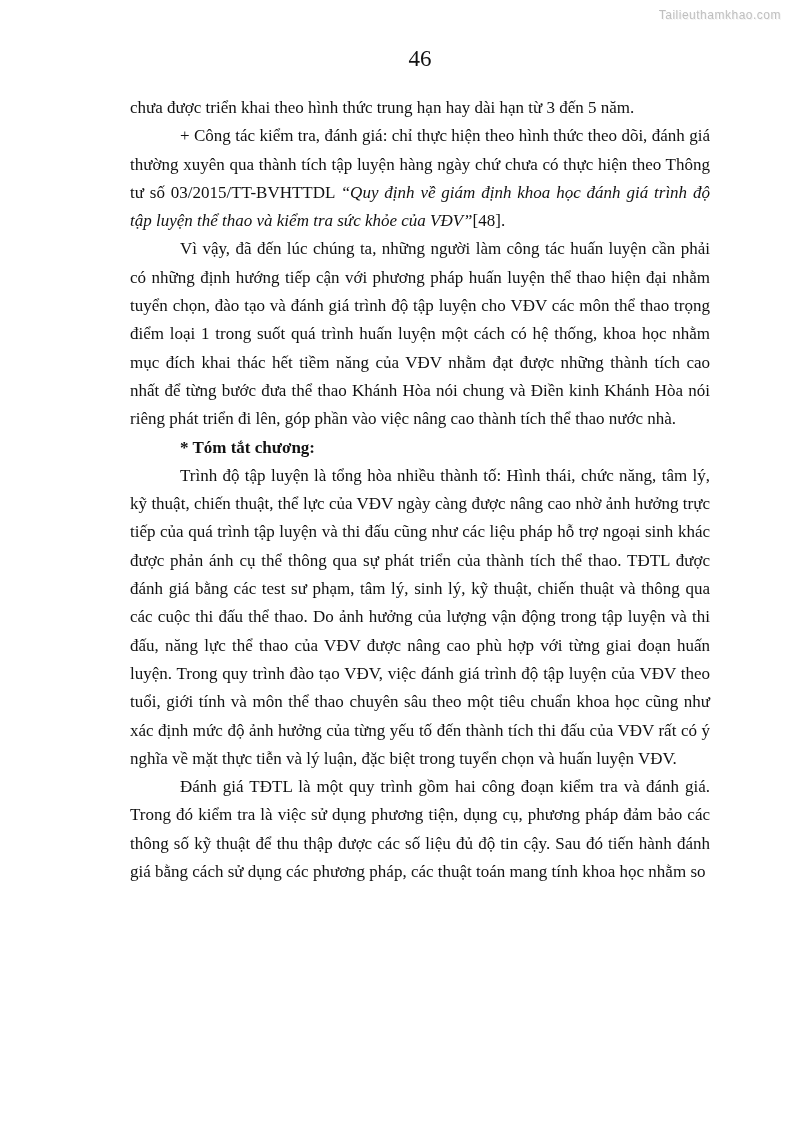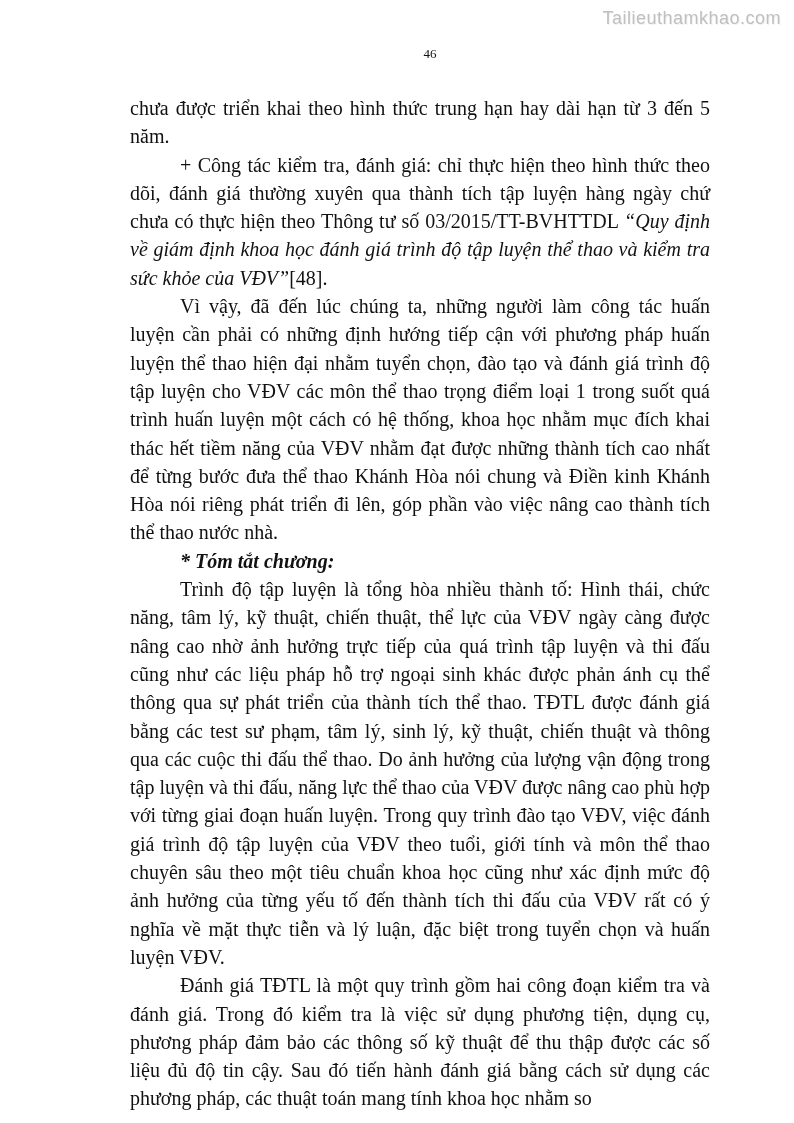--- a/index.html
+++ b/index.html
@@ -14,52 +14,51 @@
     background: #ffffff;
     font-family: "Liberation Serif", serif;
     color: #111111;
     overflow: hidden;
   }
   .watermark {
     position: absolute;
     top: 8px;
     right: 13px;
     font-family: "Liberation Sans", sans-serif;
-    font-size: 18px;
+    font-size: 12px;
     letter-spacing: 0.5px;
     color: #bfbfbf;
     text-shadow: 1px 1px 0 #f2f2f2;
   }
   .page-number {
     position: absolute;
     top: 46px;
-    left: 140px;
+    left: 130px;
     width: 580px;
     text-align: center;
-    font-size: 13px;
+    font-size: 23px;
   }
   .content {
     position: absolute;
     top: 94px;
     left: 130px;
     width: 580px;
-    font-size: 20px;
+    font-size: 17px;
     line-height: 28.3px;
     text-align: justify;
   }
   .content p {
     margin: 0;
     padding: 0;
   }
   .content p.indent {
     text-indent: 50px;
   }
   .summary-heading {
     font-weight: bold;
-    font-style: italic;
     text-indent: 50px;
   }
   .quote-italic {
     font-style: italic;
   }
 </style>
 </head>
 <body>
 
 <div class="page">

